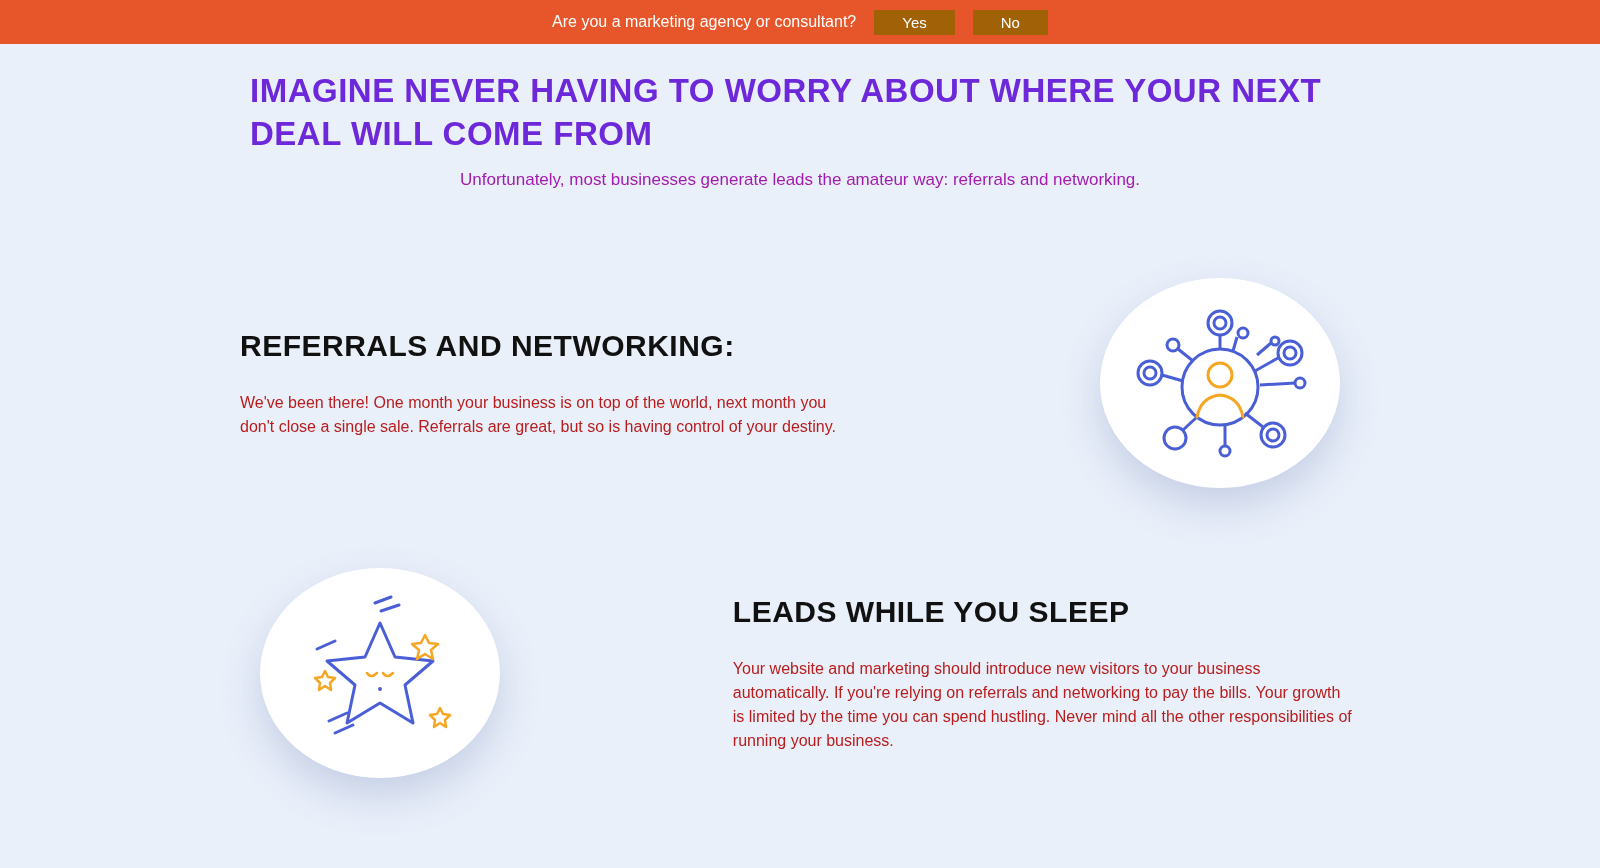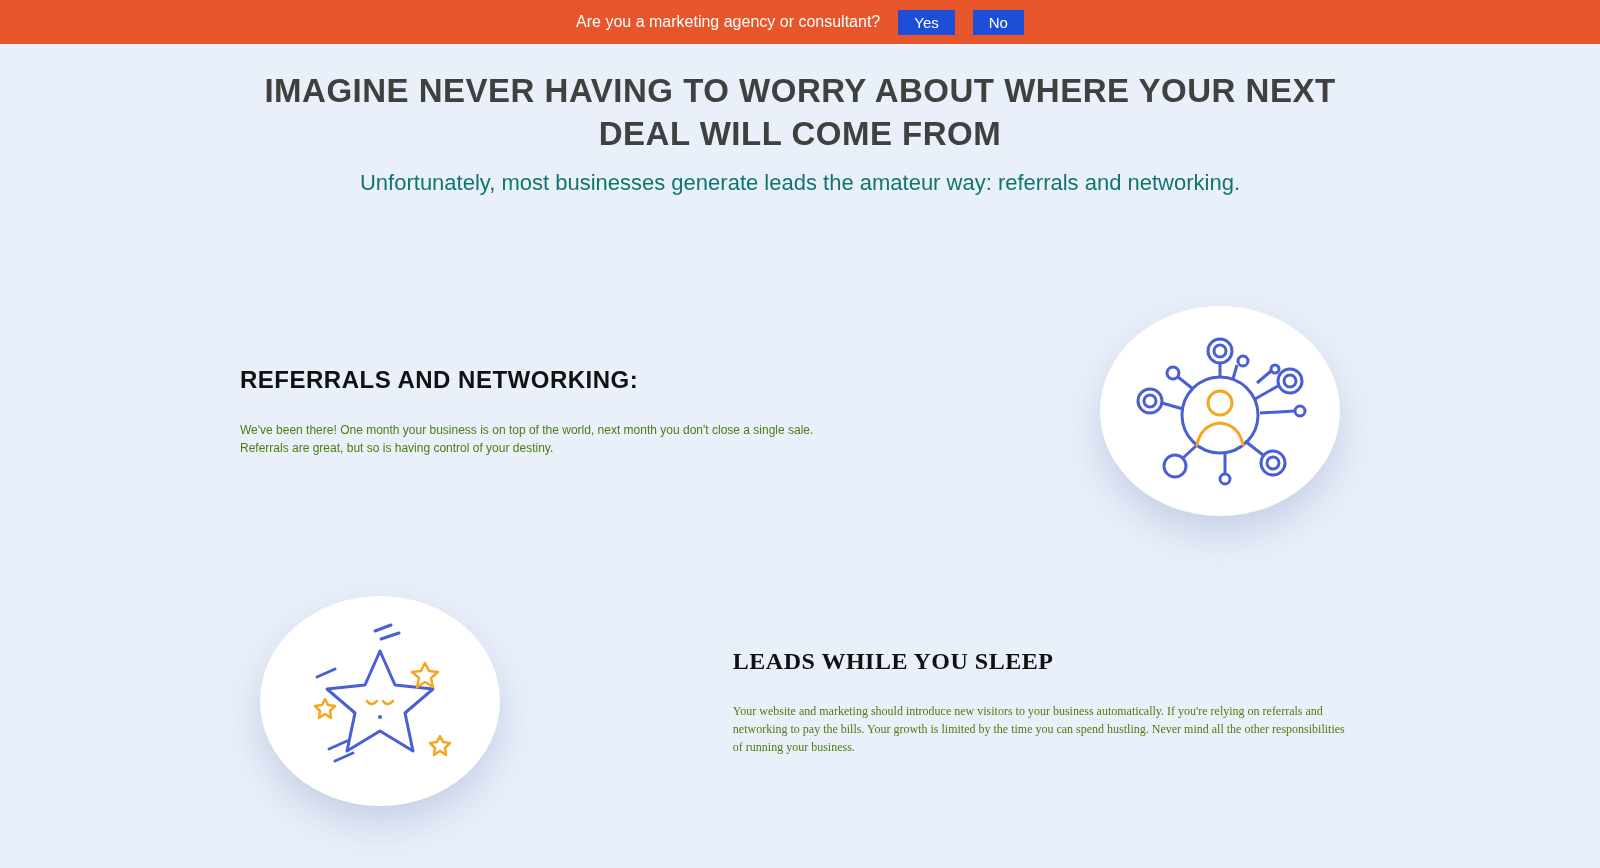--- a/index.html
+++ b/index.html
@@ -10,70 +10,70 @@
     background: #e7562a;
     color: #fff;
     display: flex;
     align-items: center;
     justify-content: center;
     gap: 18px;
     height: 44px;
     font-size: 16px;
   }
   .topbar .btn {
-    background: #1d4ed8;
+    background: #a16207;
     color: #fff;
     border: none;
-    padding: 4px 16px;
+    padding: 4px 28px;
     font-size: 15px;
     cursor: pointer;
   }
 
   .page-title {
-    color: #404040;
-    text-align: center;
+    color: #6d28d9;
+    text-align: left;
     font-weight: 800;
     font-size: 33px;
     letter-spacing: 0.5px;
     margin: 26px auto 14px;
     max-width: 1100px;
     line-height: 1.3;
   }
   .subtitle {
     text-align: center;
-    font-size: 22px;
-    color: #0f766e;
-    margin-bottom: 110px;
+    font-size: 17px;
+    color: #a21caf;
+    margin-bottom: 88px;
   }
 
   .container { max-width: 1200px; margin: 0 auto; padding: 0 40px; }
 
   .section-row {
     display: flex;
     align-items: center;
     justify-content: space-between;
     gap: 60px;
     margin-bottom: 80px;
   }
   .text-block { flex: 0 0 56%; }
   .image-block {
     flex: 0 0 280px;
     display: flex;
     justify-content: center;
   }
   .section-heading {
     font-weight: 800;
-    font-size: 24px;
+    font-size: 30px;
     letter-spacing: 0.5px;
     margin-bottom: 26px;
     line-height: 1.25;
   }
   .section-body {
-    font-size: 12px;
-    color: #4d7c0f;
+    font-size: 16px;
+    color: #b91c1c;
     line-height: 1.5;
     max-width: 620px;
   }
 
   .circle {
     width: 240px;
     height: 210px;
     background: #fff;
     border-radius: 50%;
     box-shadow: 0 18px 40px rgba(70,90,160,0.22);
@@ -164,19 +164,19 @@
           <g stroke="#4a5fd5" stroke-width="3" stroke-linecap="round">
             <line x1="96" y1="18" x2="114" y2="12"></line>
             <line x1="90" y1="10" x2="106" y2="4"></line>
             <line x1="32" y1="56" x2="50" y2="48"></line>
             <line x1="44" y1="128" x2="62" y2="120"></line>
             <line x1="50" y1="140" x2="68" y2="132"></line>
           </g>
         </svg>
       </div>
     </div>
-    <div class="text-block" style="flex:0 0 56%;font-family:Liberation Serif, serif;">
+    <div class="text-block" style="flex:0 0 56%;">
       <h2 class="section-heading">LEADS WHILE YOU SLEEP</h2>
       <p class="section-body">Your website and marketing should introduce new visitors to your business automatically. If you're relying on referrals and networking to pay the bills. Your growth is limited by the time you can spend hustling. Never mind all the other responsibilities of running your business.</p>
     </div>
   </div>
 
 </div>
 
 </body></html>

